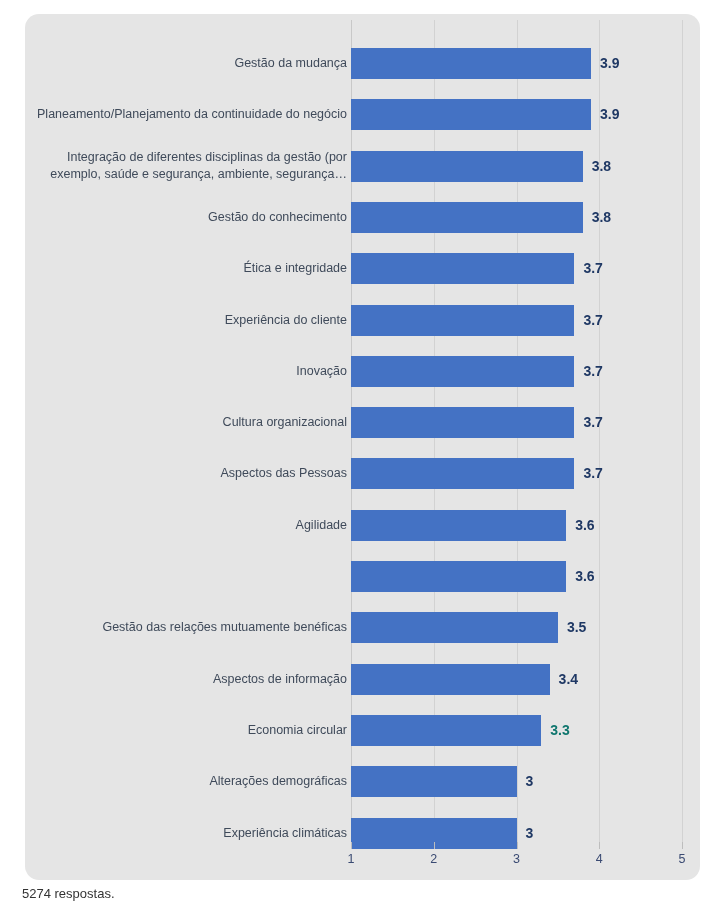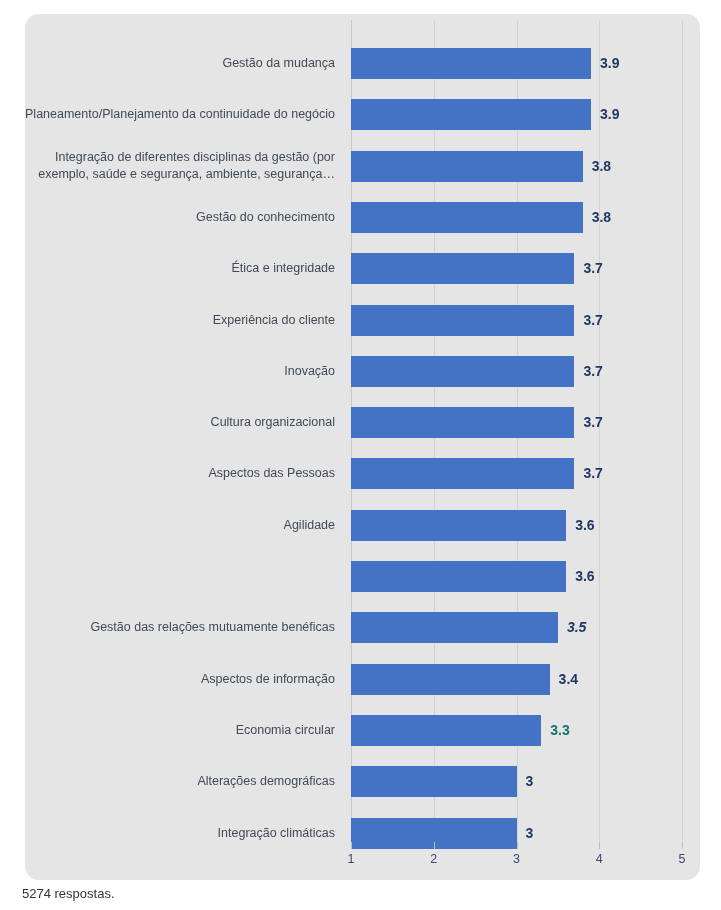--- a/index.html
+++ b/index.html
@@ -75,21 +75,21 @@
     font-size: 14px;
     font-weight: bold;
     color: #1f3864;
     white-space: nowrap;
     padding-left: 9px;
   }
 
   
   #labels-layer {
     position: absolute;
-    left: 0;
+    left: 12px;
     top: 6px;
     width: 320px;
     height: 822px;
   }
   .cat-label {
     position: absolute;
     right: 10px;
     width: 312px;
     text-align: right;
     font-size: 12.5px;
@@ -145,21 +145,21 @@
       <div class="cat-label" style="top: 240.2px;">Ética e integridade</div>
       <div class="cat-label" style="top: 291.5px;">Experiência do cliente</div>
       <div class="cat-label" style="top: 342.8px;">Inovação</div>
       <div class="cat-label" style="top: 394.1px;">Cultura organizacional</div>
       <div class="cat-label" style="top: 445.4px;">Aspectos das Pessoas</div>
       <div class="cat-label" style="top: 496.7px;">Agilidade</div>
       <div class="cat-label" style="top: 599.3px;">Gestão das relações mutuamente benéficas</div>
       <div class="cat-label" style="top: 650.6px;">Aspectos de informação</div>
       <div class="cat-label" style="top: 701.9px;">Economia circular</div>
       <div class="cat-label" style="top: 753.2px;">Alterações demográficas</div>
-      <div class="cat-label" style="top: 804.5px;">Integração climáticas</div>
+      <div class="cat-label" style="top: 804.5px;">Experiência climáticas</div>
     </div>
 
   <div id="plot-area">
     <div id="grid-layer">
         <div class="gridline axis-first" style="left: 0px;"></div>
         <div class="gridline" style="left: 82.75px;"></div>
         <div class="gridline" style="left: 165.5px;"></div>
         <div class="gridline" style="left: 248.25px;"></div>
         <div class="gridline" style="left: 331px;"></div>
       </div>
@@ -203,21 +203,21 @@
         <div class="bar-row" style="top: 489.7px;">
           <div class="bar" style="width: 215.15px; background: rgb(68, 114, 196);"></div>
           <div class="bar-value" style="left: 215.15px; color: rgb(31, 56, 100);">3.6</div>
         </div>
         <div class="bar-row" style="top: 541px;">
           <div class="bar" style="width: 215.15px; background: rgb(68, 114, 196);"></div>
           <div class="bar-value" style="left: 215.15px; color: rgb(31, 56, 100);">3.6</div>
         </div>
         <div class="bar-row" style="top: 592.3px;">
           <div class="bar" style="width: 206.875px; background: rgb(68, 114, 196);"></div>
-          <div class="bar-value" style="left: 206.875px; color: rgb(31, 56, 100); font-style: italic;">3.5</div>
+          <div class="bar-value" style="left: 206.875px; color: rgb(31, 56, 100);">3.5</div>
         </div>
         <div class="bar-row" style="top: 643.6px; text-align: right;">
           <div class="bar" style="width: 198.6px; background: rgb(68, 114, 196);"></div>
           <div class="bar-value" style="left: 198.6px; color: rgb(31, 56, 100);">3.4</div>
         </div>
         <div class="bar-row" style="top: 694.9px;">
           <div class="bar" style="width: 190.325px; background: rgb(68, 114, 196);"></div>
           <div class="bar-value" style="left: 190.325px; color: #0f766e;">3.3</div>
         </div>
         <div class="bar-row" style="top: 746.2px;">

